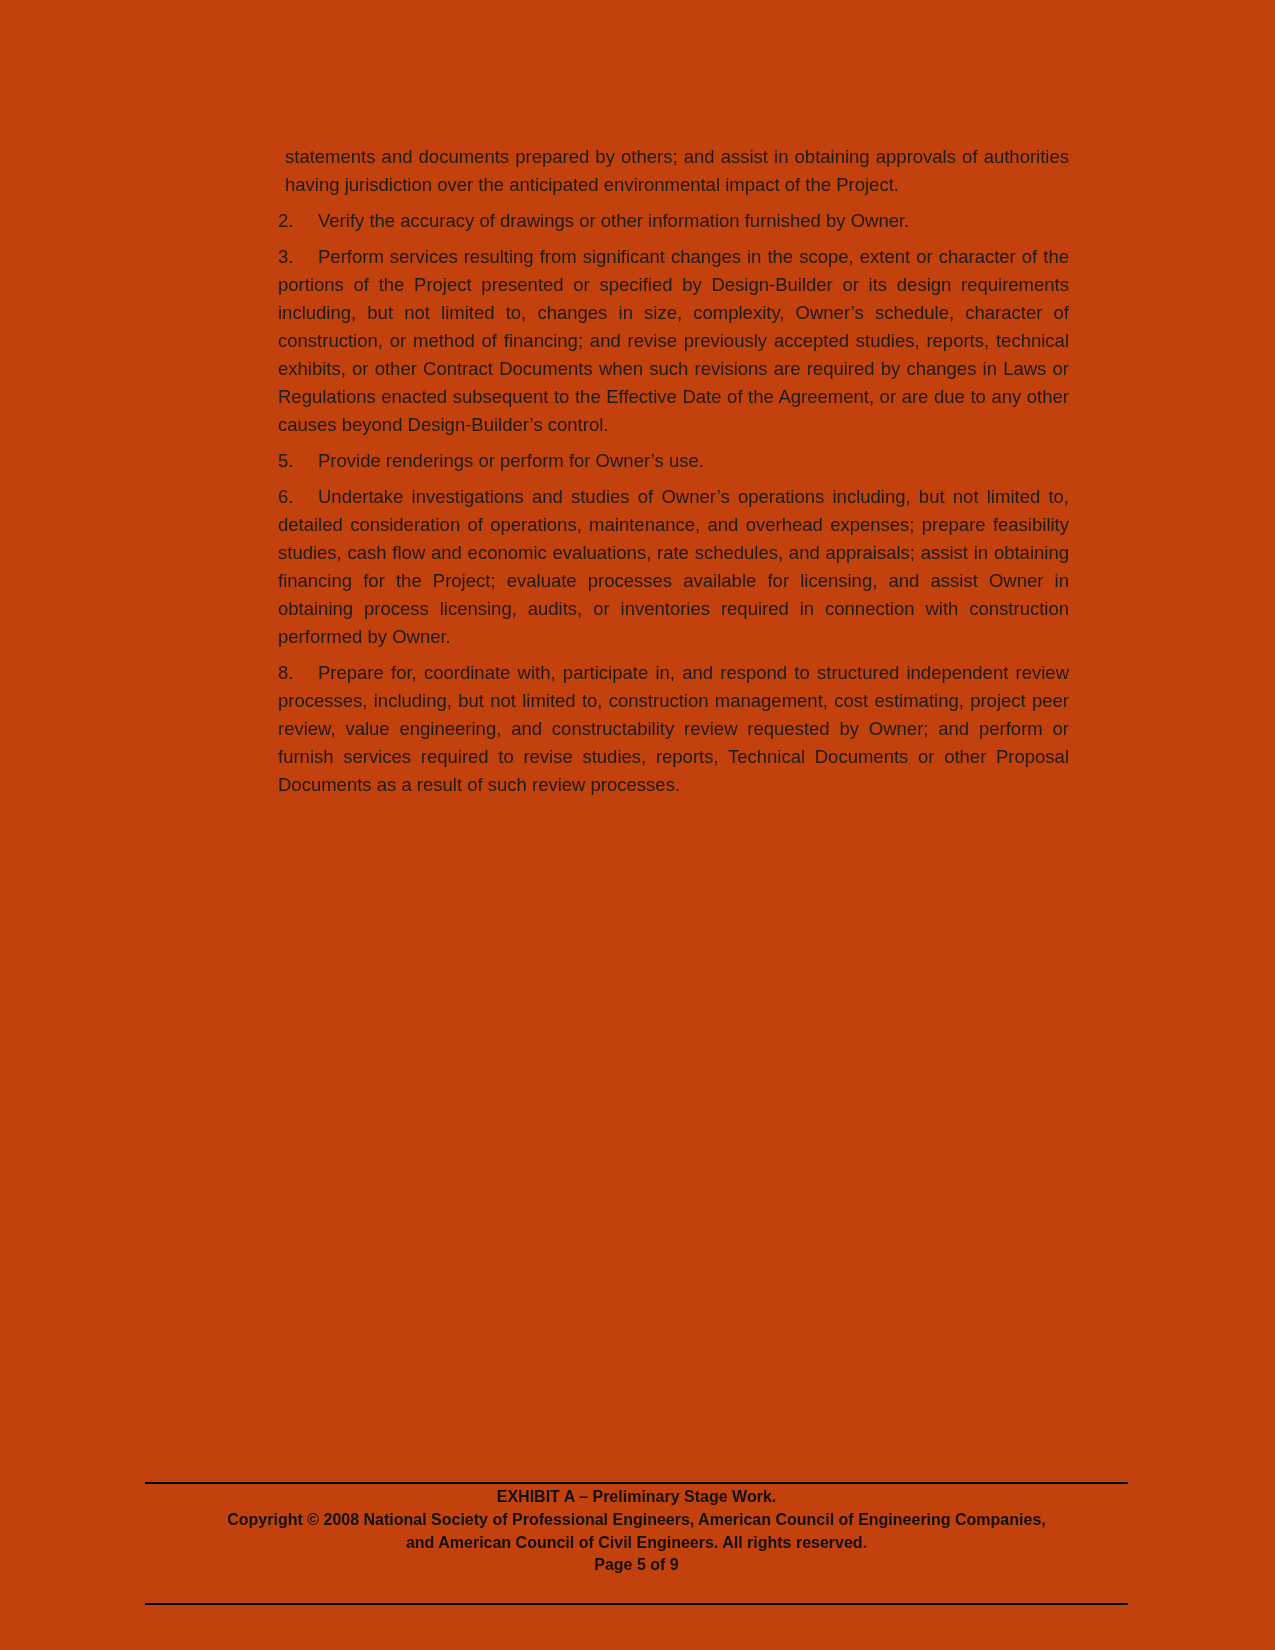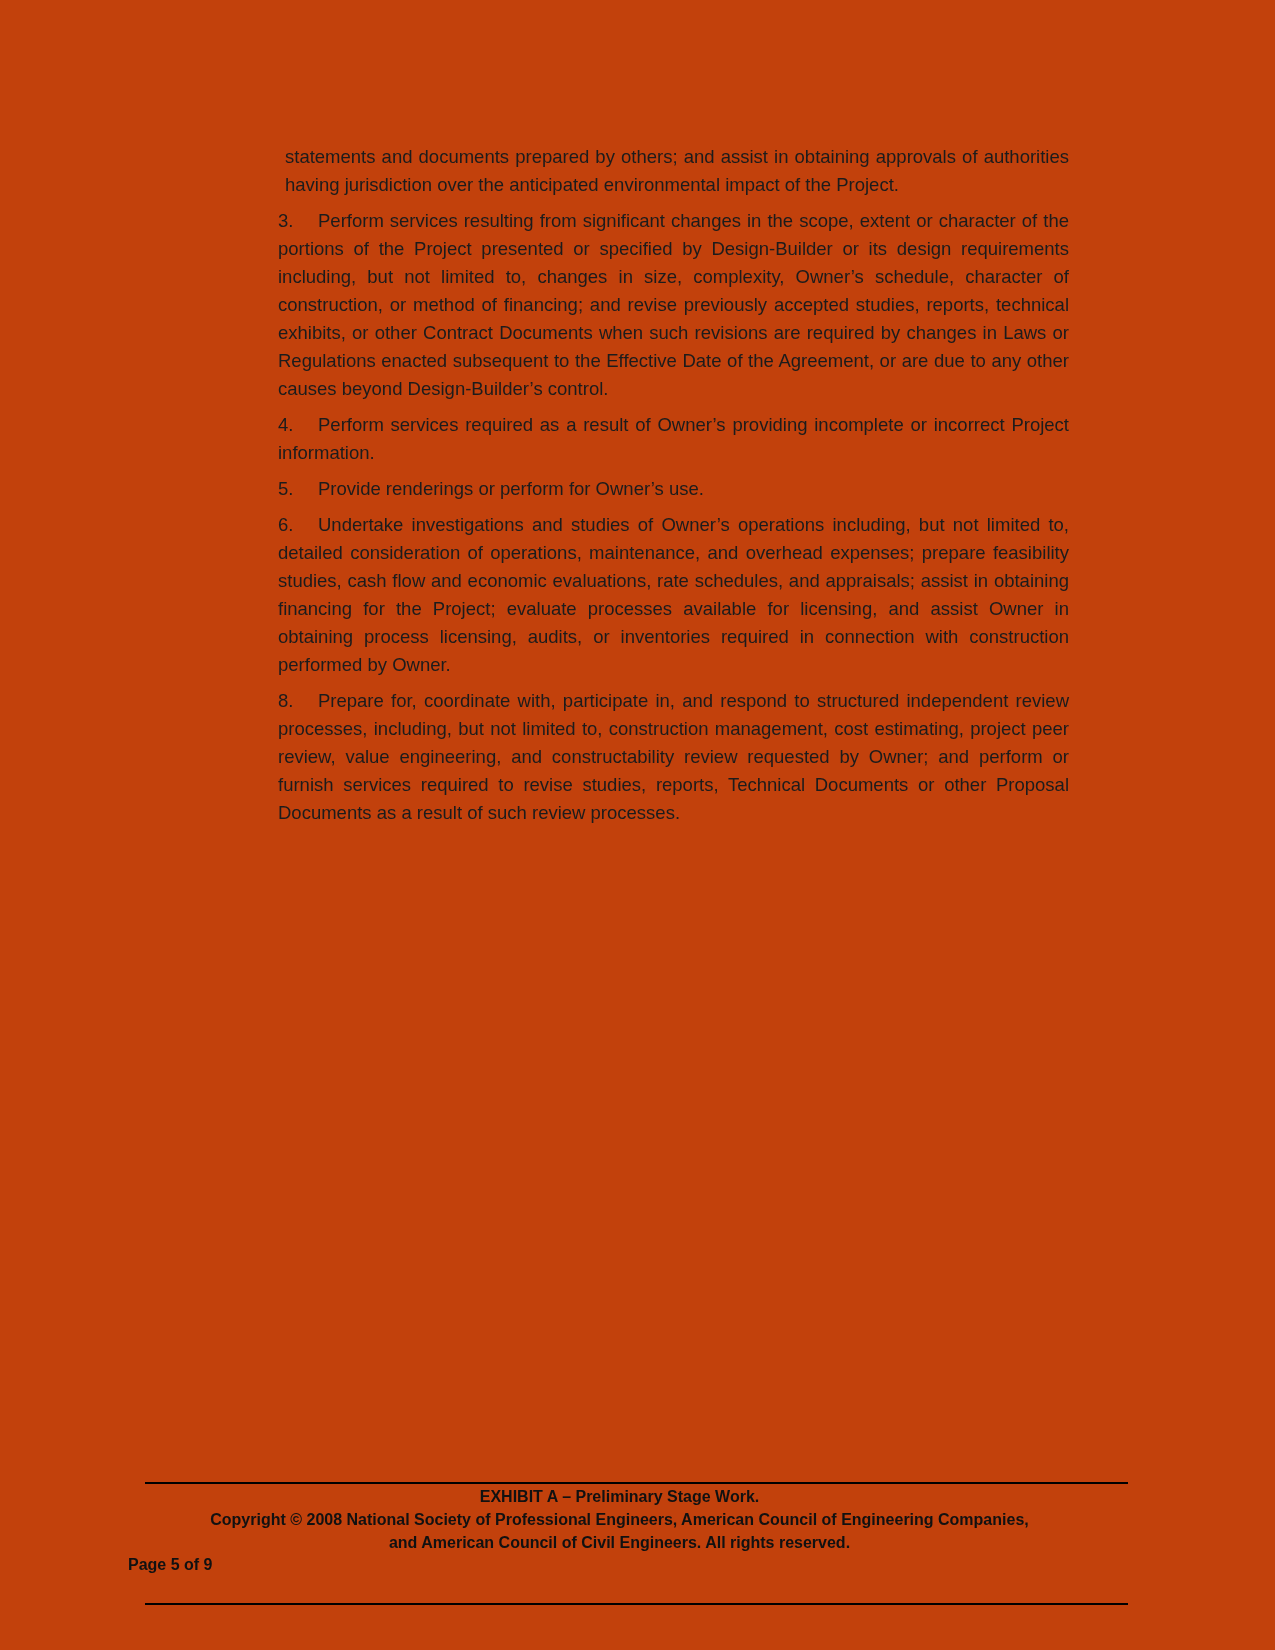--- a/index.html
+++ b/index.html
@@ -41,53 +41,53 @@
     position: absolute;
     left: 145px;
     width: 983px;
     border-top: 2px solid #000000;
     height: 0;
   }
   .footer-rule.top { top: 1482px; }
   .footer-rule.bottom { top: 1603px; }
   .footer {
     position: absolute;
-    left: 128px;
+    left: 145px;
     top: 1485px;
     width: 983px;
     font-weight: bold;
     font-size: 16px;
     line-height: 23px;
     text-align: center;
     color: #111111;
   }
   .footer sup {
     font-size: 60%;
     vertical-align: super;
     line-height: 0;
   }
   .f-page {
-    text-align: left;
+    text-align: center;
     line-height: 20px;
     margin-top: 1px;
   }
 </style>
 </head>
 <body>
 
 <div class="page">
 
   <div class="content">
 
     <p class="para cont">statements and documents prepared by others; and assist in obtaining approvals of authorities having jurisdiction over the anticipated environmental impact of the Project.</p>
 
+    <p class="para item"><span class="num">2.</span><span>Verify the accuracy of drawings or other information furnished by Owner.</span></p>
 
     <p class="para item"><span class="num">3.</span><span>Perform services resulting from significant changes in the scope, extent or character of the portions of the Project presented or specified by Design-Builder or its design requirements including, but not limited to, changes in size, complexity, Owner’s schedule, character of construction, or method of financing; and revise previously accepted studies, reports, technical exhibits, or other Contract Documents when such revisions are required by changes in Laws or Regulations enacted subsequent to the Effective Date of the Agreement, or are due to any other causes beyond Design-Builder’s control.</span></p>
 
-    <p class="para item"><span class="num">4.</span><span>Perform services required as a result of Owner’s providing incomplete or incorrect Project information.</span></p>
 
     <p class="para item"><span class="num">5.</span><span>Provide renderings or perform for Owner’s use.</span></p>
 
     <p class="para item"><span class="num">6.</span><span>Undertake investigations and studies of Owner’s operations including, but not limited to, detailed consideration of operations, maintenance, and overhead expenses; prepare feasibility studies, cash flow and economic evaluations, rate schedules, and appraisals; assist in obtaining financing for the Project; evaluate processes available for licensing, and assist Owner in obtaining process licensing, audits, or inventories required in connection with construction performed by Owner.</span></p>
 
 
     <p class="para item"><span class="num">8.</span><span>Prepare for, coordinate with, participate in, and respond to structured independent review processes, including, but not limited to, construction management, cost estimating, project peer review, value engineering, and constructability review requested by Owner; and perform or furnish services required to revise studies, reports, Technical Documents or other Proposal Documents as a result of such review processes.</span></p>
 
   </div>
 

